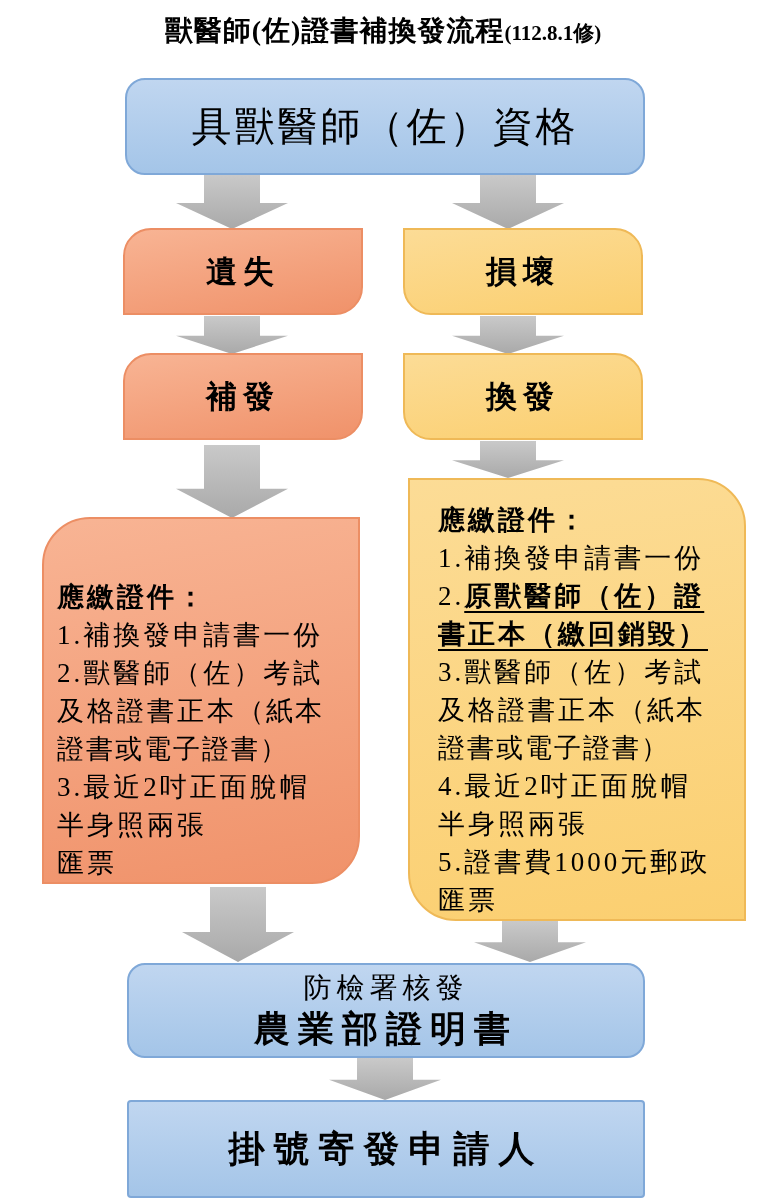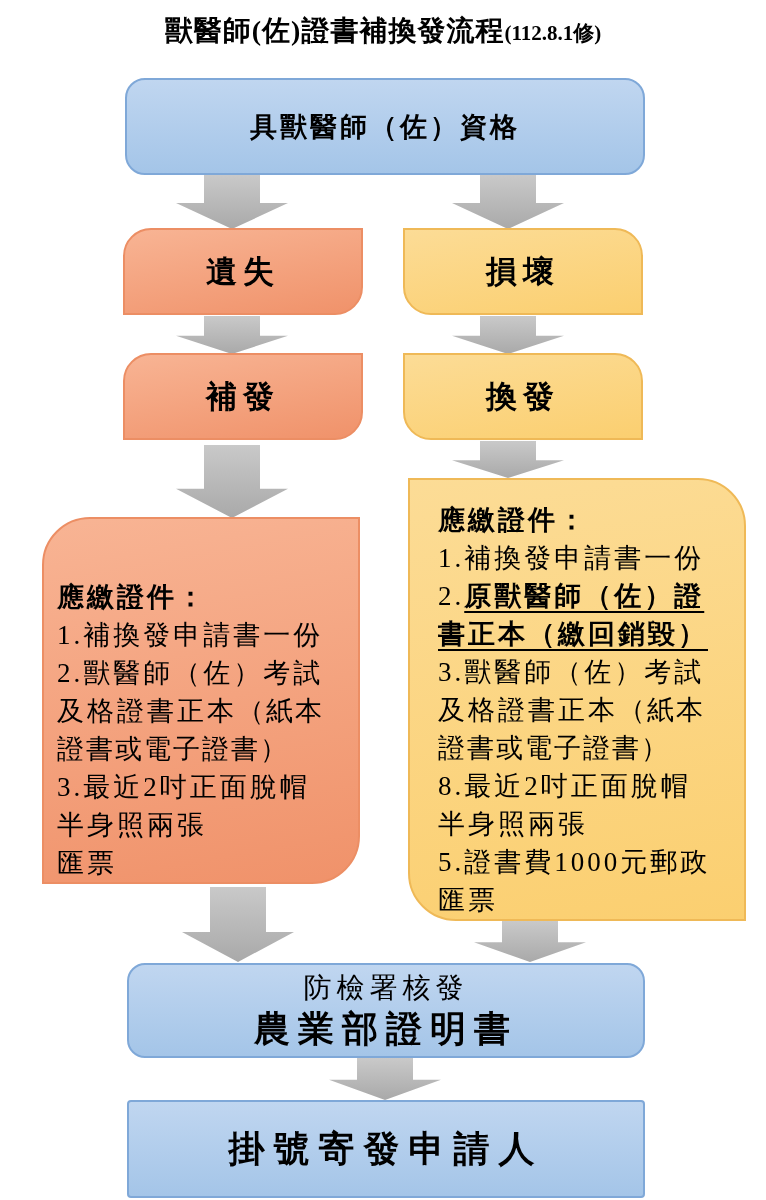--- a/index.html
+++ b/index.html
@@ -20,21 +20,21 @@
     border:2px solid #7fa8d8;border-radius:20px;
   }
   .orange{
     background:linear-gradient(170deg,#f8b494 0%,#f0926a 100%);
     border:2px solid #ec8e64;border-radius:28px 0 28px 0;
   }
   .yellow{
     background:linear-gradient(170deg,#fcdc96 0%,#fbcf70 100%);
     border:2px solid #efb957;border-radius:0 28px 0 28px;
   }
-  .top-box{left:125px;top:78px;width:520px;height:97px;font-size:27px;font-weight:700;letter-spacing:3px;}
+  .top-box{left:125px;top:78px;width:520px;height:97px;font-size:40px;font-weight:400;letter-spacing:3px;}
   .cond{width:240px;height:87px;font-size:31px;font-weight:700;letter-spacing:6px;}
   .lost-box{left:123px;top:228px;}
   .damaged-box{left:403px;top:228px;}
   .reissue-box{left:123px;top:353px;}
   .replace-box{left:403px;top:353px;}
   
   .detail{flex-direction:column;align-items:flex-start;justify-content:flex-end;border-radius:48px 0 48px 0;}
   .detail.yellow{border-radius:0 48px 0 48px;}
   .detail-left{left:42px;top:517px;width:318px;height:367px;padding:14px 0 0 13px;}
   .detail-right{left:408px;top:478px;width:338px;height:443px;padding:13px 0 0 28px;}
@@ -113,21 +113,21 @@
 
   <div class="node yellow detail detail-right">
     <div class="detail-heading">應繳證件：</div>
     <div class="detail-lines">
         <div class="dline"><span>1.補換發申請書一份</span></div>
         <div class="dline"><span>2.</span><span class="ul">原獸醫師（佐）證</span></div>
         <div class="dline"><span class="ul">書正本（繳回銷毀）</span></div>
         <div class="dline"><span>3.獸醫師（佐）考試</span></div>
         <div class="dline"><span>及格證書正本</span><span class="sm">（紙本</span></div>
         <div class="dline"><span class="sm">證書或電子證書）</span></div>
-        <div class="dline"><span>8.最近2吋正面脫帽</span></div>
+        <div class="dline"><span>4.最近2吋正面脫帽</span></div>
         <div class="dline"><span>半身照兩張</span></div>
         <div class="dline"><span>5.證書費1000元郵政</span></div>
         <div class="dline"><span>匯票</span></div>
       </div>
   </div>
 
   <div class="arrow tall a4l"></div>
   <div class="arrow a4r"></div>
 
   <div class="node blue issue-box">

